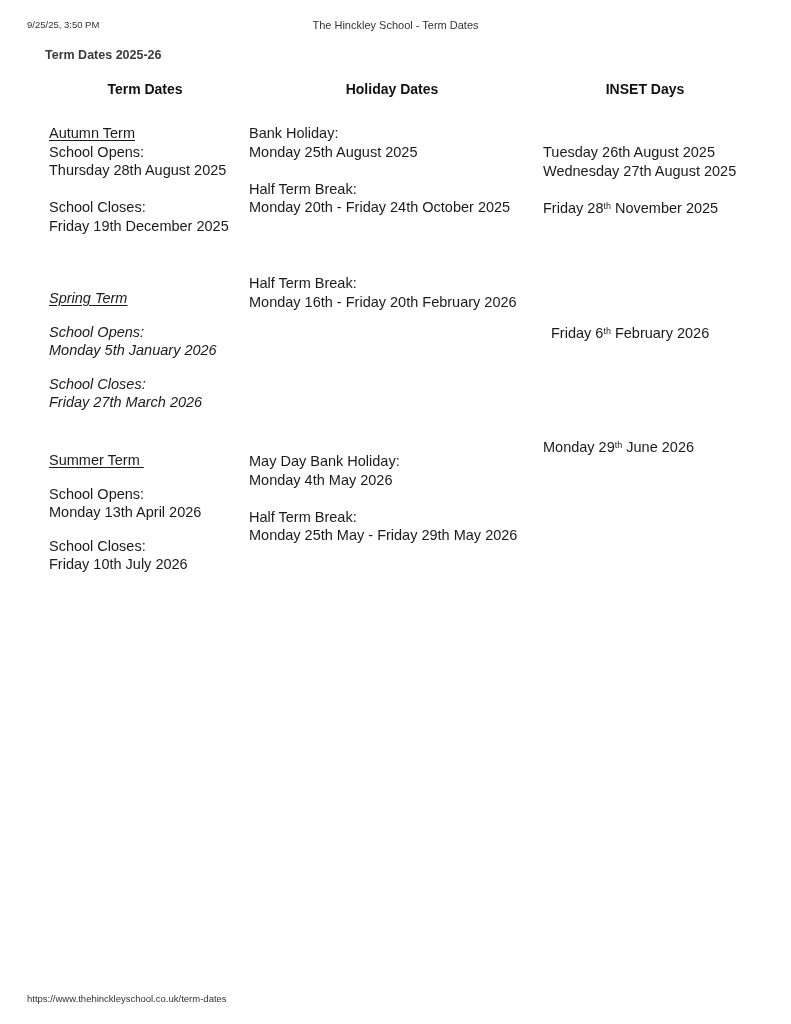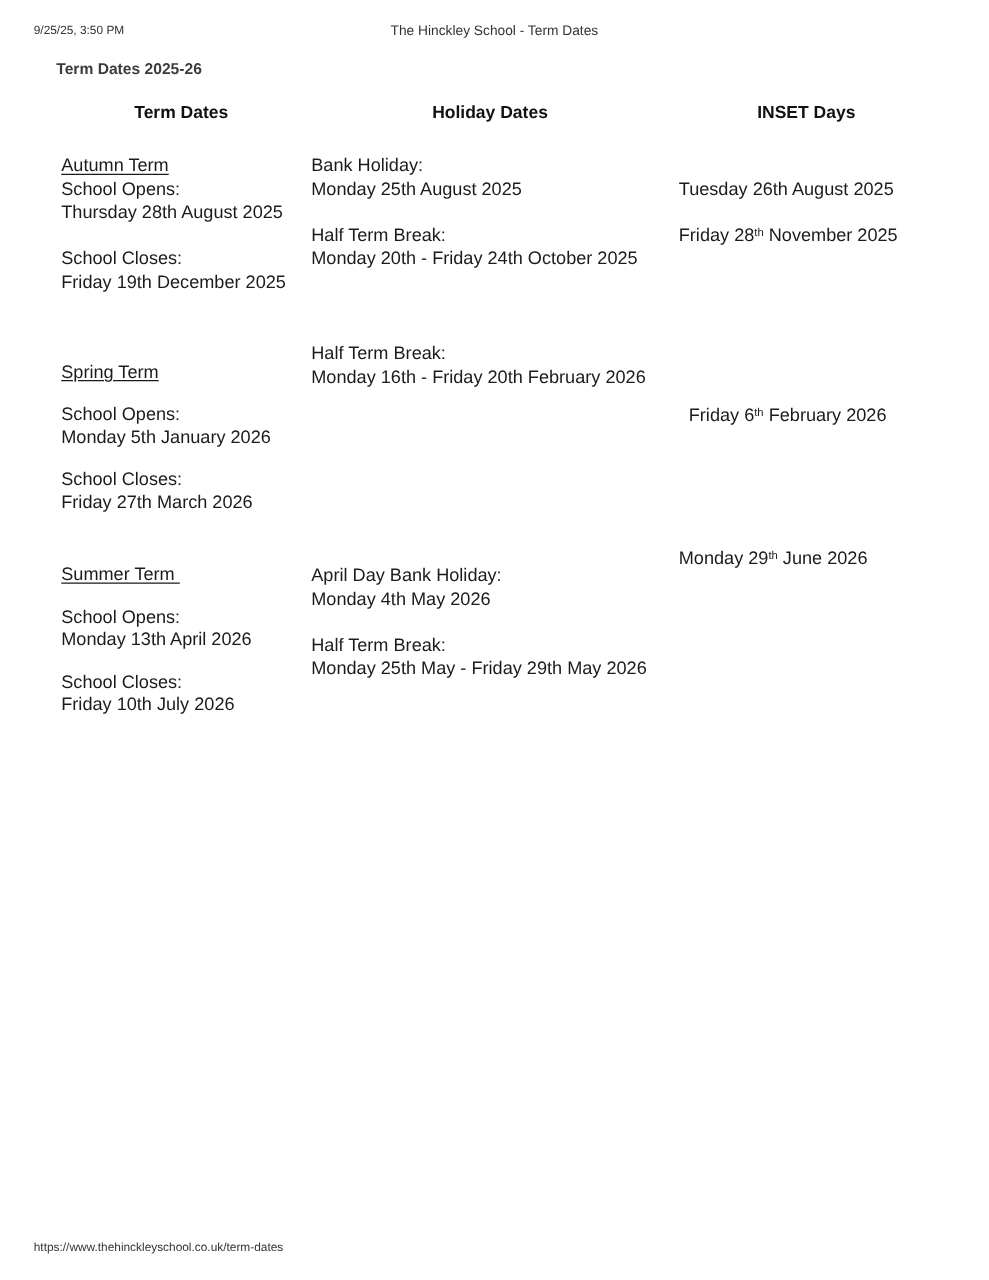--- a/index.html
+++ b/index.html
@@ -126,21 +126,21 @@
     <span class="term-name-wrap">
       <span class="line term-name">Autumn Term</span>
     </span>
     <div class="line">School Opens:</div>
     <div class="line">Thursday 28th August 2025</div>
     <div class="line" style="height:18.6px;"></div>
     <div class="line">School Closes:</div>
     <div class="line">Friday 19th December 2025</div>
   </div>
 
-  <div class="block" style="top:289px;">
+  <div class="block" style="top:289px;font-style:italic;">
     <span class="term-name-wrap">
       <span class="line term-name">Spring Term</span>
     </span>
     <div class="line" style="height:15px;"></div>
     <div class="line">School Opens:</div>
     <div class="line">Monday 5th January 2026</div>
     <div class="line" style="height:15px;"></div>
     <div class="line">School Closes:</div>
     <div class="line">Friday 27th March 2026</div>
   </div>
@@ -168,33 +168,34 @@
     <div class="line">Half Term Break:</div>
     <div class="line">Monday 20th - Friday 24th October 2025</div>
   </div>
 
   <div class="block" style="top:274px;">
     <div class="line">Half Term Break:</div>
     <div class="line">Monday 16th - Friday 20th February 2026</div>
   </div>
 
   <div class="block" style="top:452px;">
-    <div class="line">April Day Bank Holiday:</div>
+    <div class="line">May Day Bank Holiday:</div>
     <div class="line">Monday 4th May 2026</div>
     <div class="line" style="height:18.6px;"></div>
     <div class="line">Half Term Break:</div>
     <div class="line">Monday 25th May - Friday 29th May 2026</div>
   </div>
 
 </div>
 
 <div class="column" id="column-inset">
 
   <div class="block" style="top:143px;">
     <div class="line">Tuesday 26th August 2025</div>
+    <div class="line">Wednesday 27th August 2025</div>
     <div class="line" style="height:18.6px;"></div>
     <div class="line"><span>Friday 28</span><sup>th</sup><span> November 2025</span></div>
   </div>
 
   <div class="block indented" style="top:324px;">
     <div class="line"><span>Friday 6</span><sup>th</sup><span> February 2026</span></div>
   </div>
 
   <div class="block" style="top:438px;">
     <div class="line"><span>Monday 29</span><sup>th</sup><span> June 2026</span></div>

